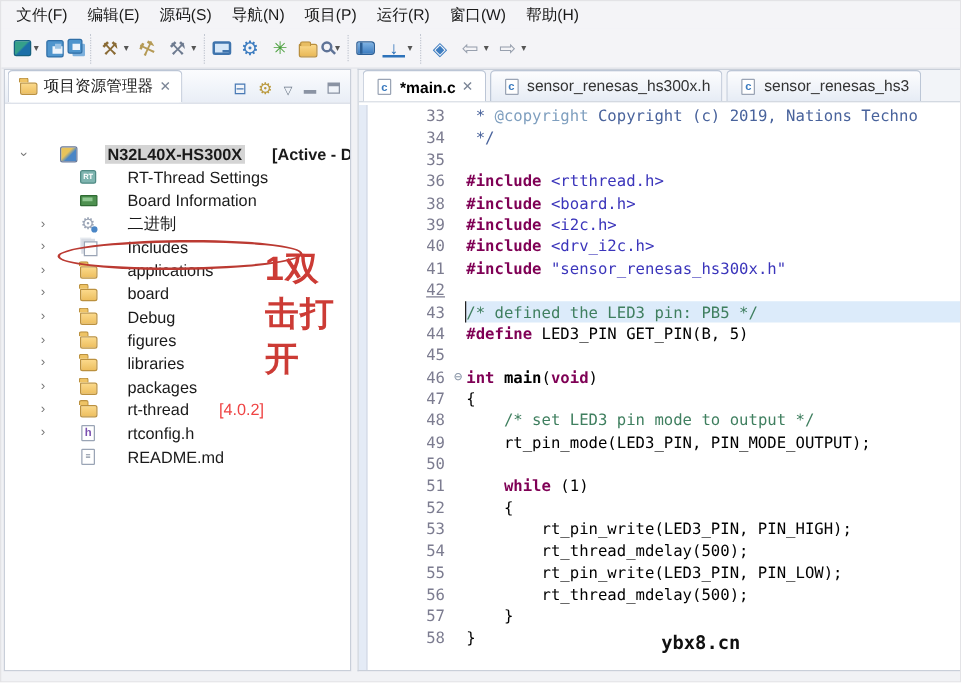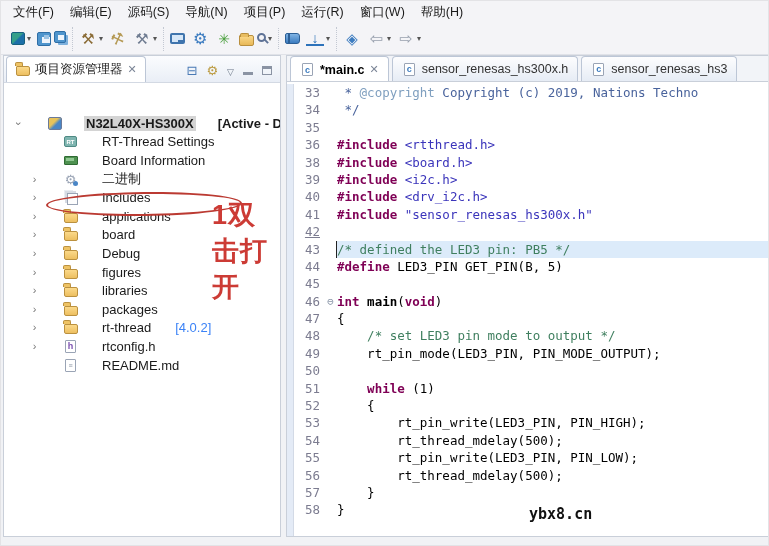--- a/index.html
+++ b/index.html
@@ -80,31 +80,31 @@
   .ic-folder::before { content:""; position:absolute; top:0px; left:0px; width:6px; height:3px; background:#eec express:none; background:#eec365; border:1px solid #bb913f; border-bottom:none; border-radius:2px 2px 0 0; }
 
   
   #tree { padding-top:31px; font-size:13px; color:#1a1a1a; flex:1; overflow:hidden; }
   .trow { display:flex; align-items:center; height:18.6px; gap:22px; white-space:nowrap; cursor:default; }
   .chev { width:13px; flex:none; text-align:center; color:#777; font-size:11px; line-height:1; }
   .chev.exp { transform:rotate(90deg); }
   .tlabel { padding:0 2px; }
   .tlabel.sel { background:#d4d4d4; }
   .tsuffix { color:#1a1a1a; }
-  .tsuffix.dim { color:#3b82f6; }
+  .tsuffix.dim { color:#ef4444; }
   .bold { font-weight:bold; }
 
   
   #red-ellipse { position:absolute; left:42px; top:136px; width:196px; height:24px; border:2.5px solid #bb3a32; border-radius:50%; transform:rotate(-0.6deg); pointer-events:none; }
   #red-note { position:absolute; left:208px; top:141px; font-size:27px; font-weight:bold; color:#cc3b35; letter-spacing:1px; pointer-events:none; }
 
   
   #codewrap { flex:1; display:flex; overflow:hidden; background:#fff; padding-top:2px; }
   #ruler { width:7px; background:#e4ebf6; border-right:1px solid #d3dae6; flex:none; }
-  #code { flex:1; font-family:"DejaVu Sans Mono","Liberation Mono",monospace; font-size:12.5px; line-height:17.4px; overflow:hidden; position:relative; }
+  #code { flex:1; font-family:"DejaVu Sans Mono","Liberation Mono",monospace; font-size:12.5px; line-height:17.4px; overflow:hidden; position:relative;padding-left:36px; }
   .cline { display:flex; white-space:pre; height:17.4px; }
   .lnum { width:30px; flex:none; text-align:right; padding-right:4px; color:#7c7c90; }
   .lnum.u { text-decoration:underline; }
   .fold { width:13px; flex:none; color:#8a96a8; font-size:11px; text-align:center; }
   .ctext { flex:1; }
   .cline.hl .ctext { background:#dcebfa; }
   .caret-bar { border-left:1.5px solid #222; margin-left:-1px; }
   .c-kw  { color:#7f0055; font-weight:bold; }
   .c-inc { color:#3b35bb; }
   .c-str { color:#3b35bb; }

